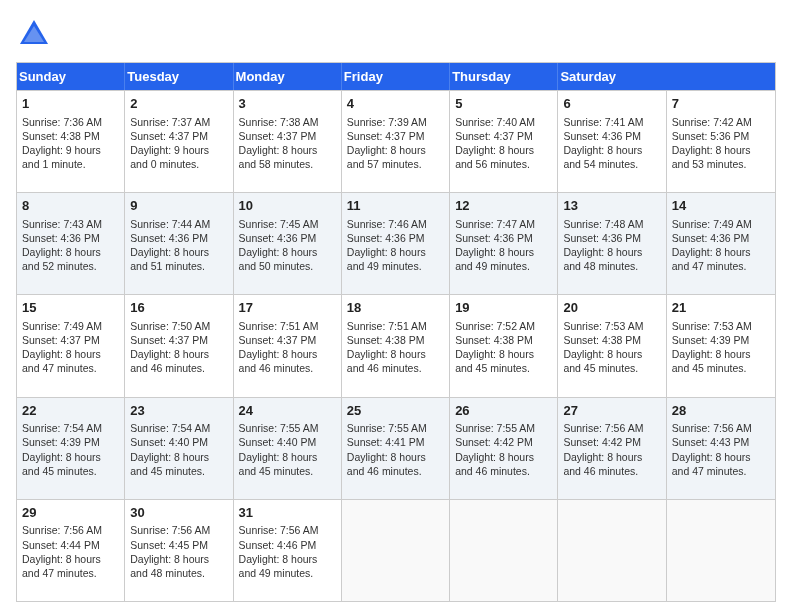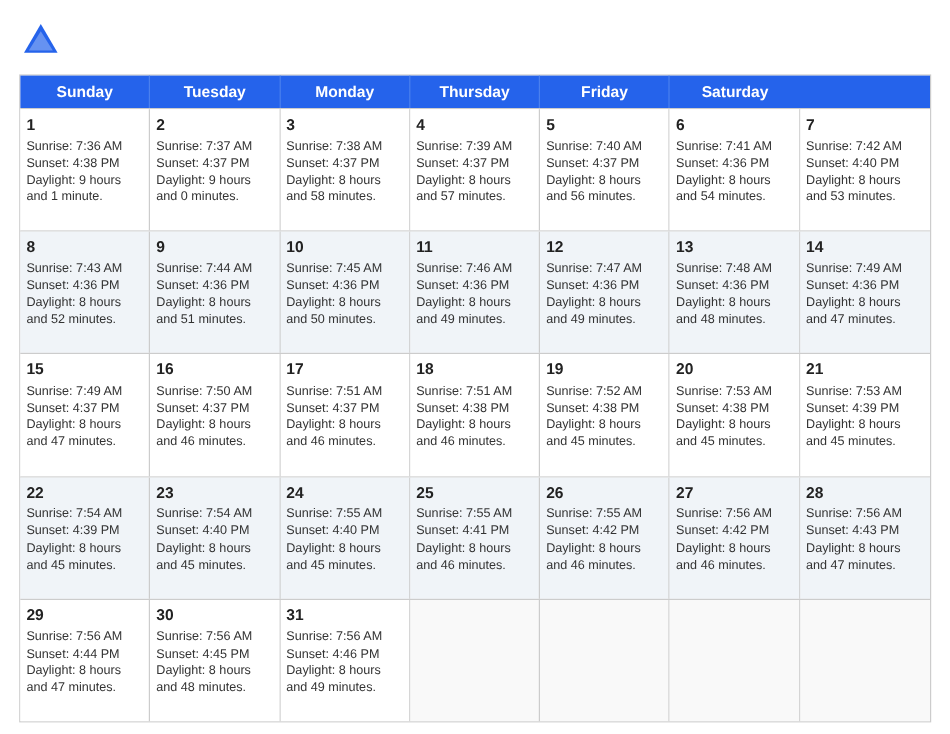--- a/index.html
+++ b/index.html
@@ -65,21 +65,20 @@
       flex-direction: column;
       border: 1px solid #ccc;
     }
     .cal-header-row {
       display: grid;
       grid-template-columns: repeat(7, 1fr);
       background: #2563eb;
     }
     .cal-header-cell {
       color: #fff;
-      text-align: center;
       font-size: 13px;
       font-weight: bold;
       padding: 6px 2px;
       border-right: 1px solid #4a80ee;
     }
     .cal-header-cell:last-child { border-right: none; }
     .cal-body {
       flex: 1;
       display: flex;
       flex-direction: column;
@@ -130,22 +129,22 @@
       <div class="cal-subtitle"></div>
     </div>
   </div>
 
   <div class="calendar">
     <div class="cal-header-row">
 
     <div class="cal-header-cell">Sunday</div>
         <div class="cal-header-cell">Tuesday</div>
         <div class="cal-header-cell">Monday</div>
+        <div class="cal-header-cell">Friday</div>
         <div class="cal-header-cell">Thursday</div>
-        <div class="cal-header-cell">Friday</div>
         <div class="cal-header-cell">Saturday</div>
       </div>
     <div class="cal-body">
 
     <div class="cal-week">
           <div class="cal-cell"><span class="day-num">1</span><span style="white-space: pre-wrap;">Sunrise: 7:36 AM
 Sunset: 4:38 PM
 Daylight: 9 hours
 and 1 minute.</span></div>
           <div class="cal-cell"><span class="day-num">2</span><span style="white-space: pre-wrap;">Sunrise: 7:37 AM
@@ -162,21 +161,21 @@
 and 57 minutes.</span></div>
           <div class="cal-cell"><span class="day-num">5</span><span style="white-space: pre-wrap;">Sunrise: 7:40 AM
 Sunset: 4:37 PM
 Daylight: 8 hours
 and 56 minutes.</span></div>
           <div class="cal-cell"><span class="day-num">6</span><span style="white-space: pre-wrap;">Sunrise: 7:41 AM
 Sunset: 4:36 PM
 Daylight: 8 hours
 and 54 minutes.</span></div>
           <div class="cal-cell"><span class="day-num">7</span><span style="white-space: pre-wrap;">Sunrise: 7:42 AM
-Sunset: 4:40 PM
+Sunset: 5:36 PM
 Daylight: 8 hours
 and 53 minutes.</span></div>
         </div>
         <div class="cal-week">
           <div class="cal-cell shaded"><span class="day-num">8</span><span style="white-space: pre-wrap;">Sunrise: 7:43 AM
 Sunset: 4:36 PM
 Daylight: 8 hours
 and 52 minutes.</span></div>
           <div class="cal-cell shaded"><span class="day-num">9</span><span style="white-space: pre-wrap;">Sunrise: 7:44 AM
 Sunset: 4:36 PM

